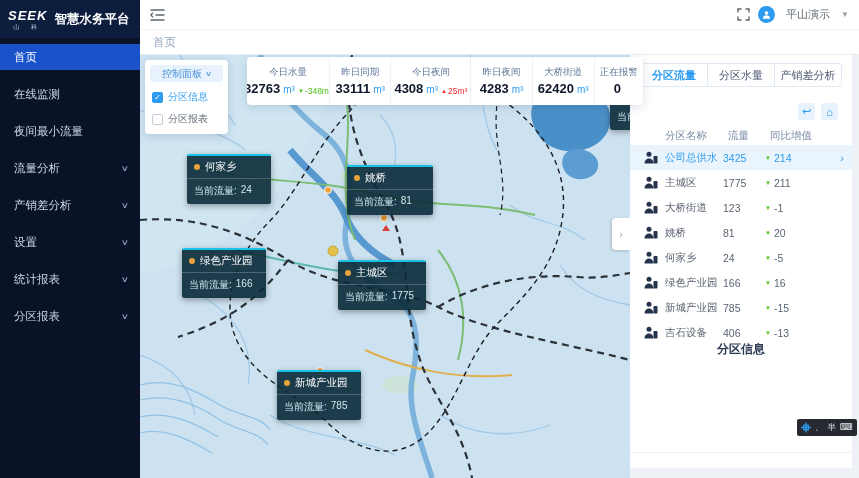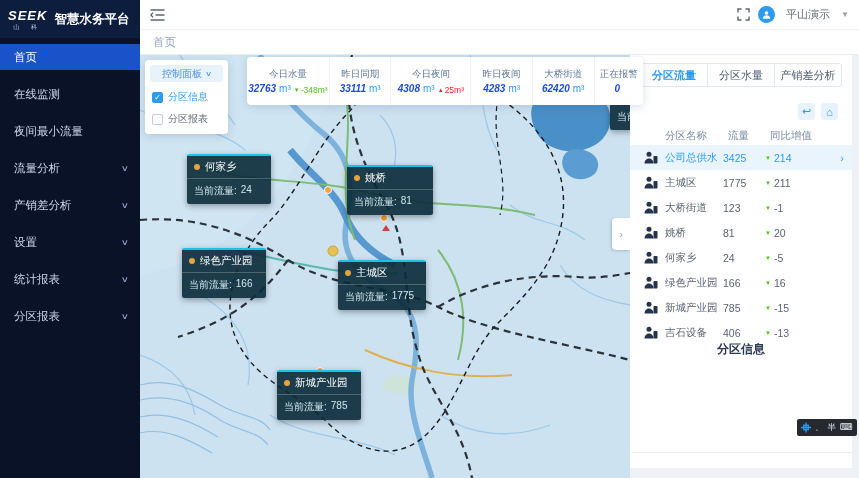--- a/index.html
+++ b/index.html
@@ -70,21 +70,21 @@
   .cbrow.checked .cb-label { color:#2d9cf0; }
 
   
   .stats-card { position:absolute; left:247px; top:57px; width:396px; height:48px; background:#fff; border-radius:4px;
     box-shadow:0 2px 10px rgba(30,60,100,.16); display:flex; z-index:20; }
   .stat { flex:1; display:flex; flex-direction:column; align-items:center; justify-content:center; gap:2px; overflow:hidden; }
   .stat+.stat { border-left:1px solid #eef2f8; }
   .stat.i0 { flex:1.35; } .stat.i2 { flex:1.3; } .stat.i5 { flex:.8; }
   .stat .lbl { font-size:9.5px; color:#5d7699; white-space:nowrap; }
   .stat .valrow { display:flex; align-items:baseline; gap:3px; white-space:nowrap; }
-  .stat .val { font-size:10px; font-weight:bold; color:#1d4ed8;font-style:italic; }
+  .stat .val { font-size:13px; font-weight:bold; color:#0f172a; }
   .stat .unit { font-size:10px; color:#2d9cf0; }
   .stat .delta { display:none; font-size:8.5px; align-items:center; gap:1px; }
   .stat.dir-down .delta, .stat.dir-up .delta { display:inline-flex; }
   .stat .arrow { font-size:6px; }
   .stat.dir-down .arrow::before { content:"▼"; }
   .stat.dir-up .arrow::before { content:"▲"; }
   .stat.delta-green .delta { color:#52c41a; }
   .stat.delta-red .delta { color:#f5222d; }
 
   

